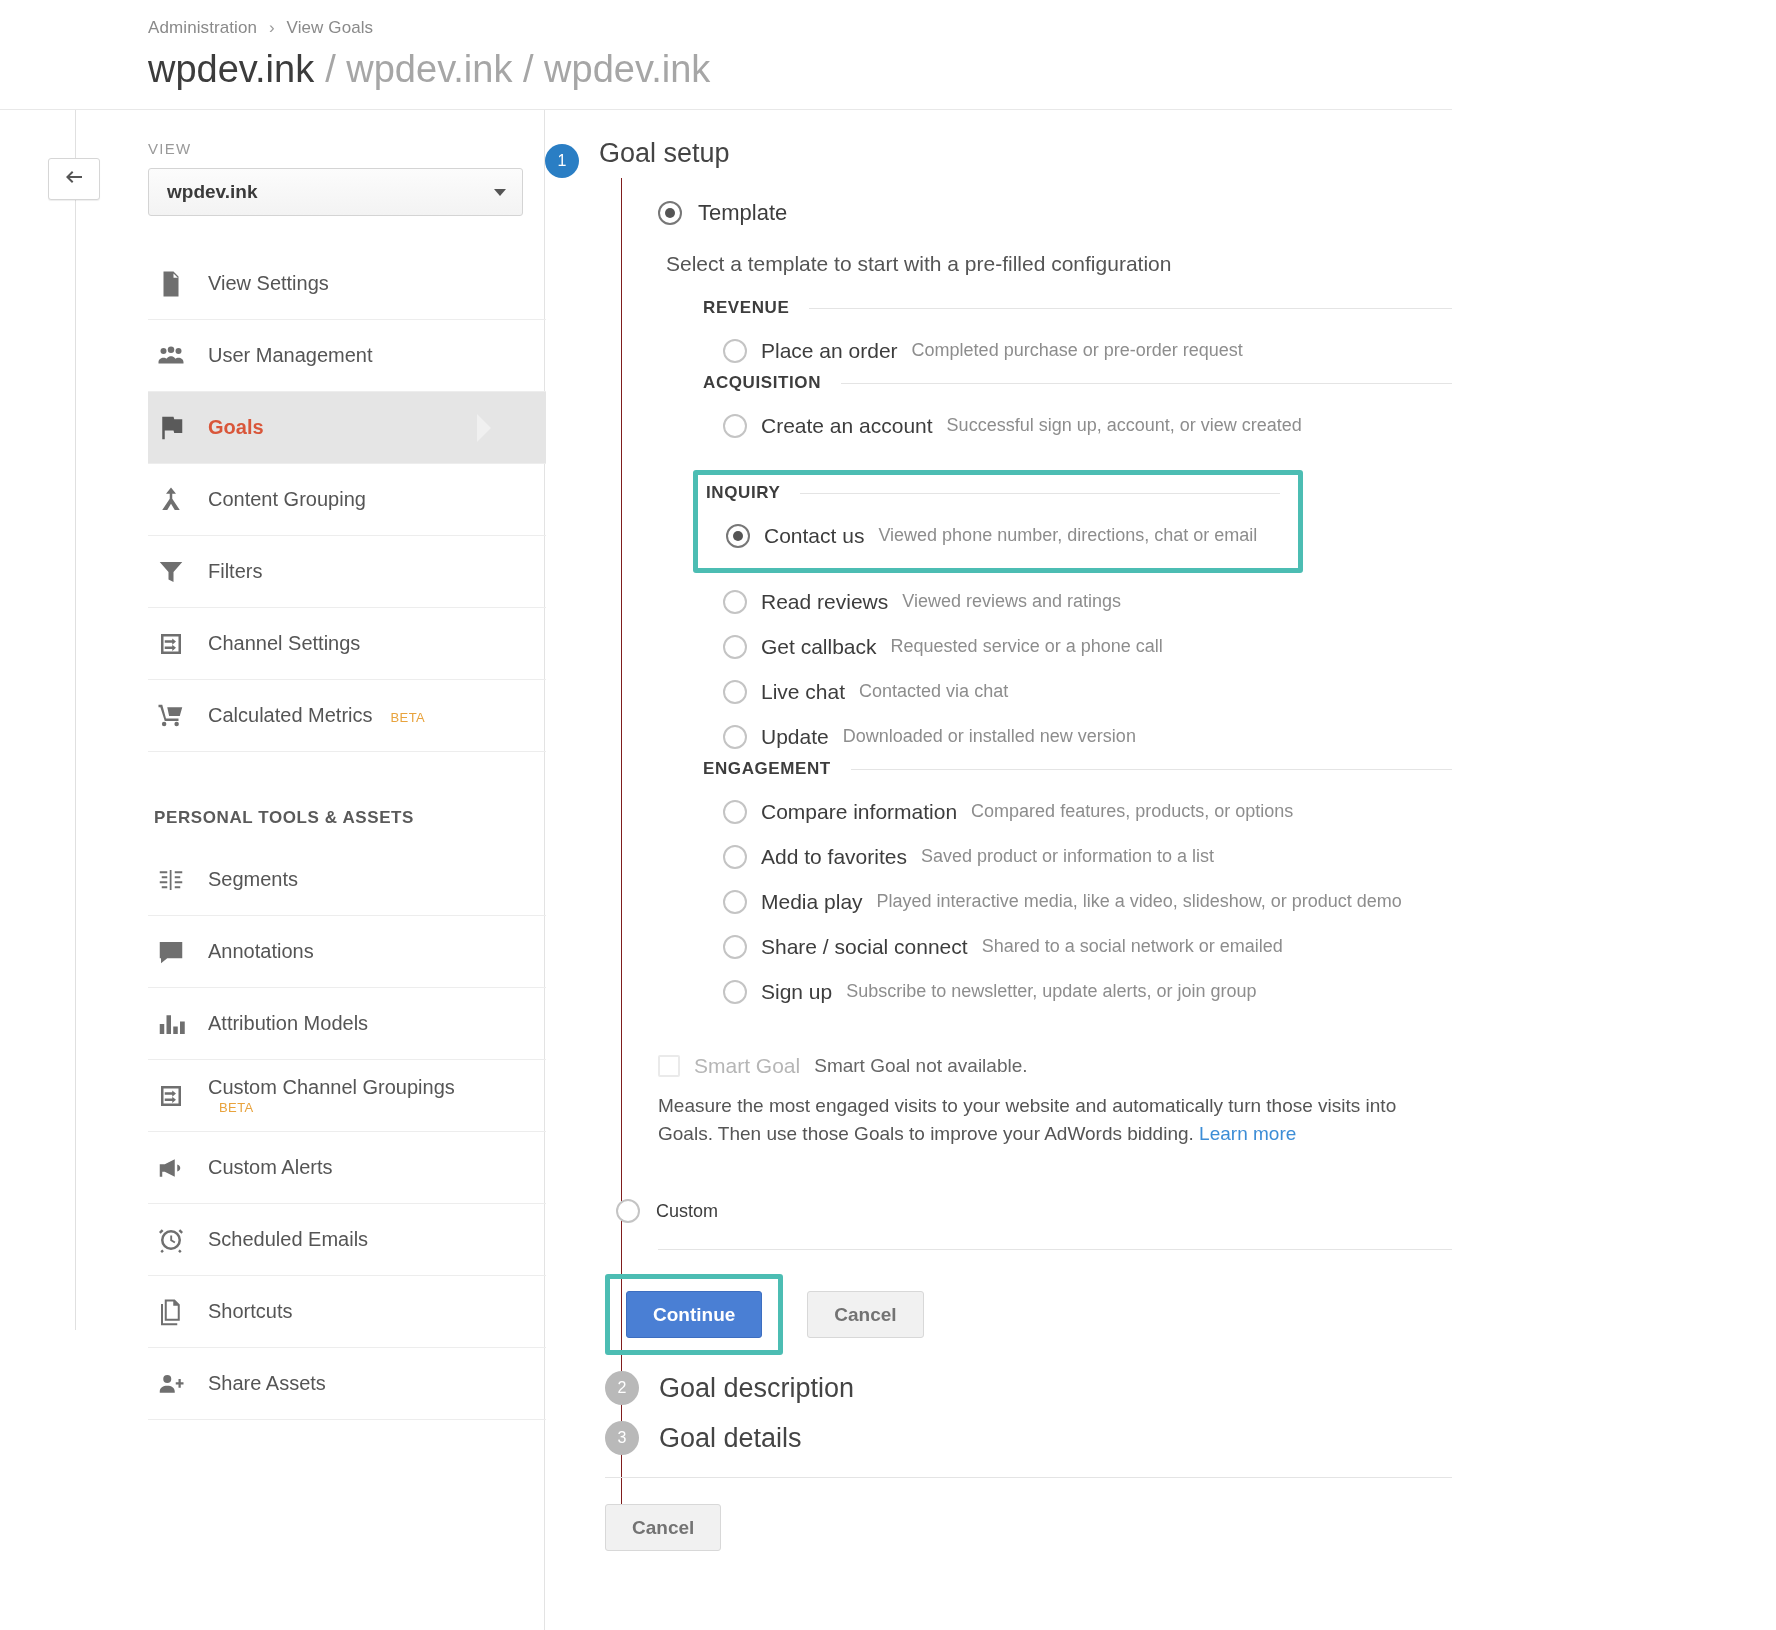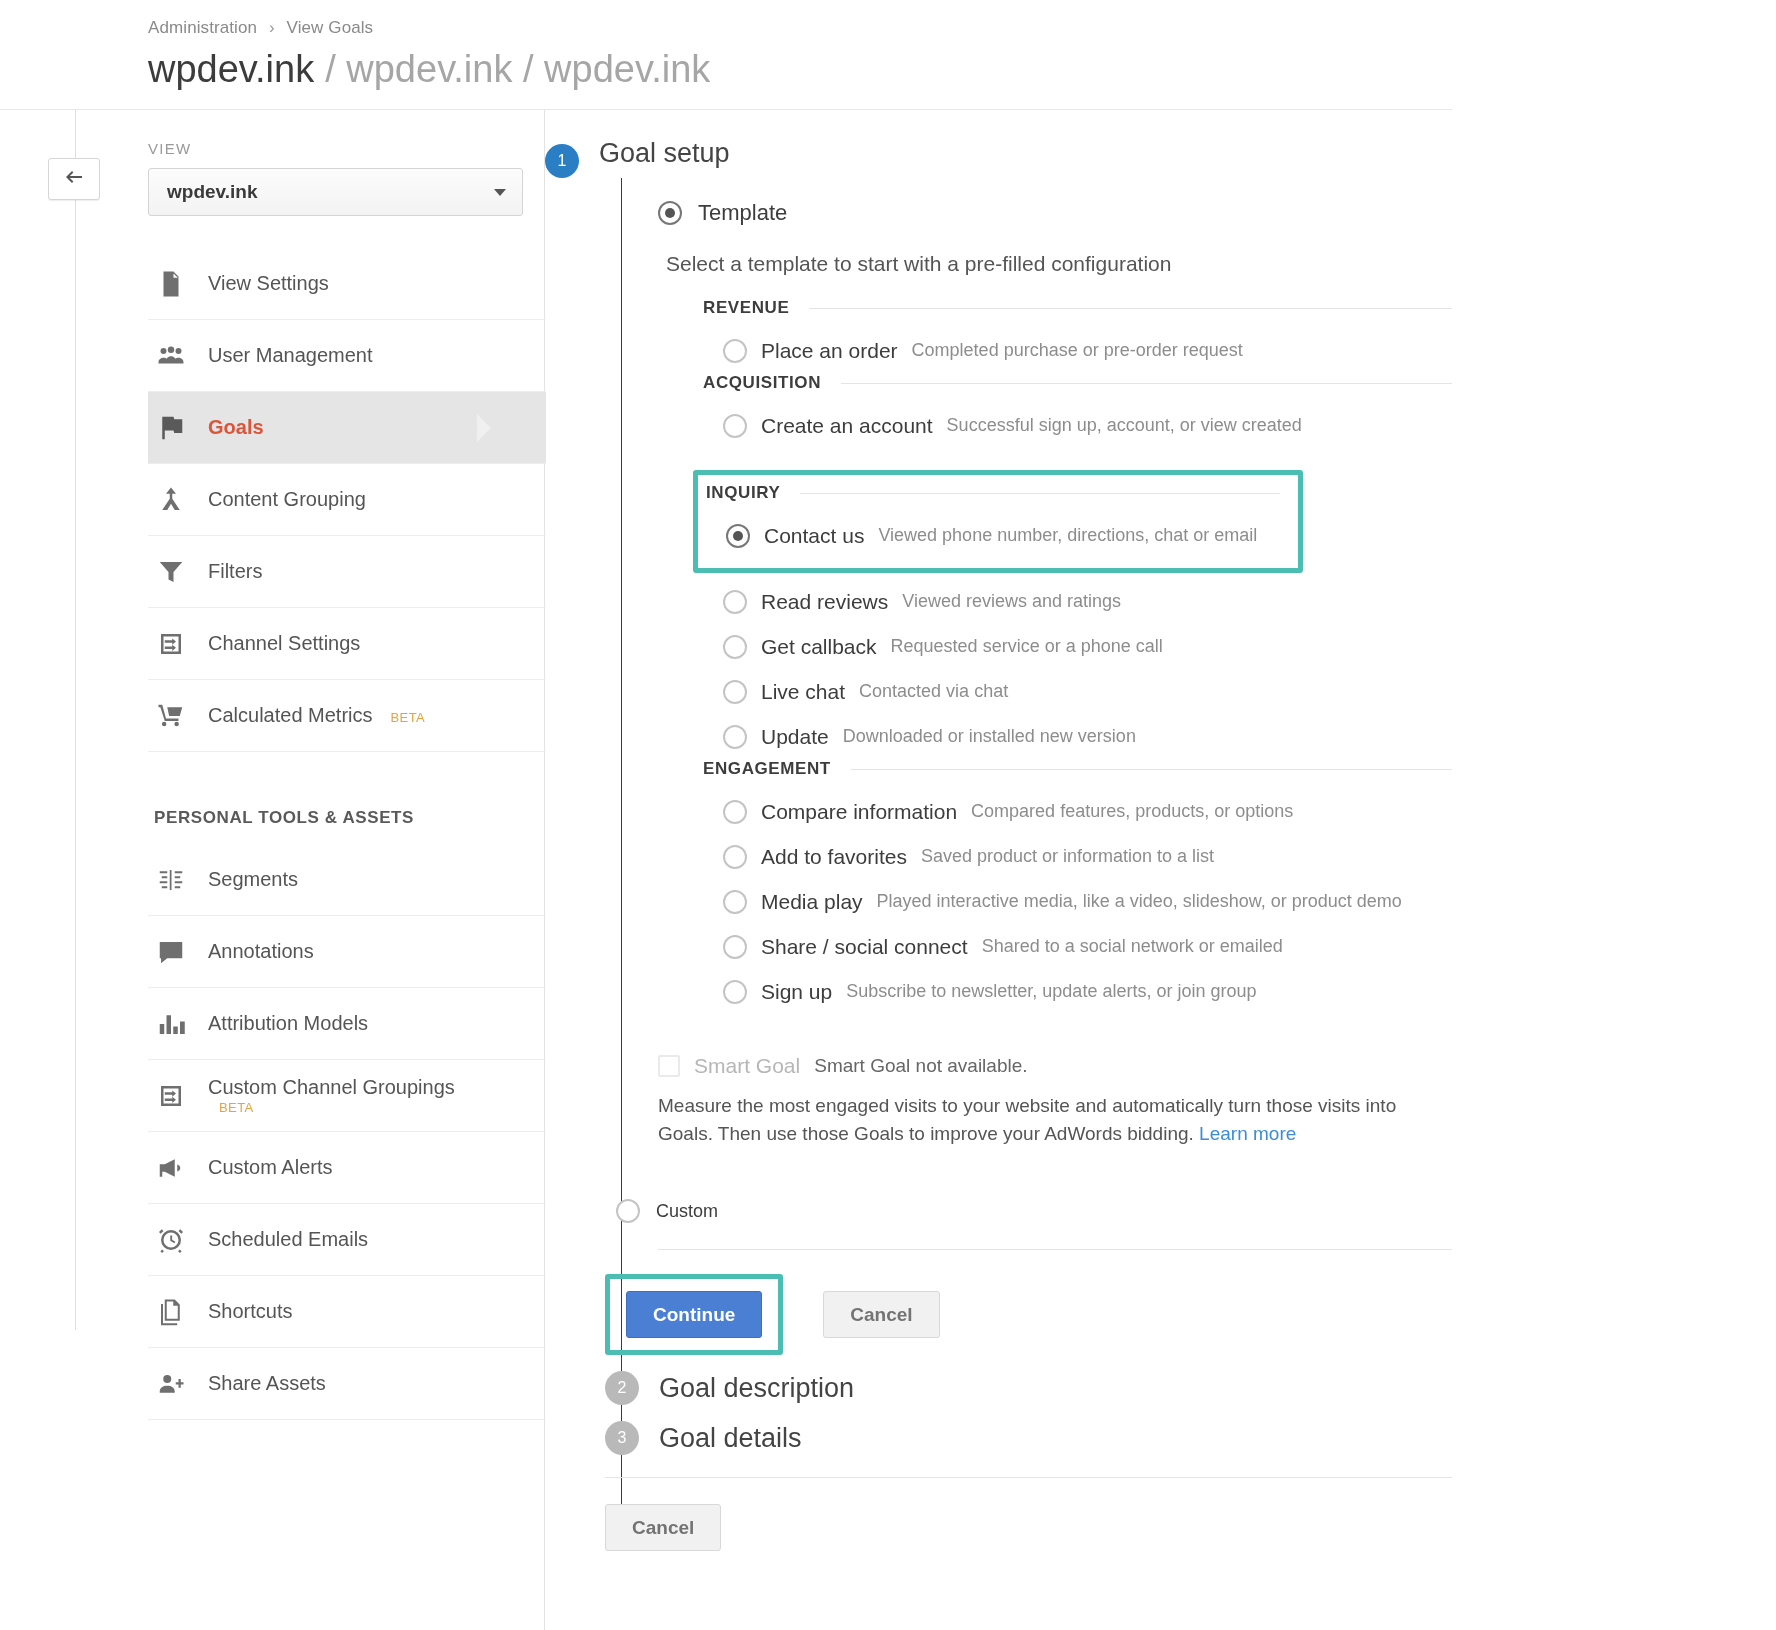--- a/index.html
+++ b/index.html
@@ -122,21 +122,21 @@
   .smart-label { font-size:21px; color:#b6b6b6; }
   .smart-desc { font-size:19px; color:#666; }
   .smart-para { font-size:19px; color:#555; line-height:1.45; margin-top:14px; max-width:965px; }
   .link { color:#3c8dd6; }
 
   .custom-row { display:flex; align-items:center; gap:16px; margin-top:52px; margin-left:-42px; }
   .custom-row .opt-label { font-size:18px;text-align:center; }
 
   .divider { height:1px; background:#e4e4e4; margin-top:26px; }
 
-  .btn-bar { display:flex; align-items:center; gap:16px; margin-top:24px; margin-left:-53px; }
+  .btn-bar { display:flex; align-items:center; gap:0; margin-top:24px; margin-left:-53px; }
   .hl-continue { border:5px solid #4cbdb3; border-radius:3px; padding:12px 16px; }
   .btn {
     height:47px; border-radius:3px; display:inline-flex; align-items:center; justify-content:center;
     font-size:19px; font-weight:bold; padding:0 26px; border:1px solid transparent;
   }
   .btn-primary { background:#4a7fd4; color:#fff; border-color:#3d6ec0; }
   .btn-secondary { background:#f1f1f1; color:#737373; border-color:#d8d8d8; font-weight:bold; margin-left:24px; }
 
   .steps-tail { margin-top:2px; }
   .steps-tail .step { margin-top:16px; align-items:center; }

